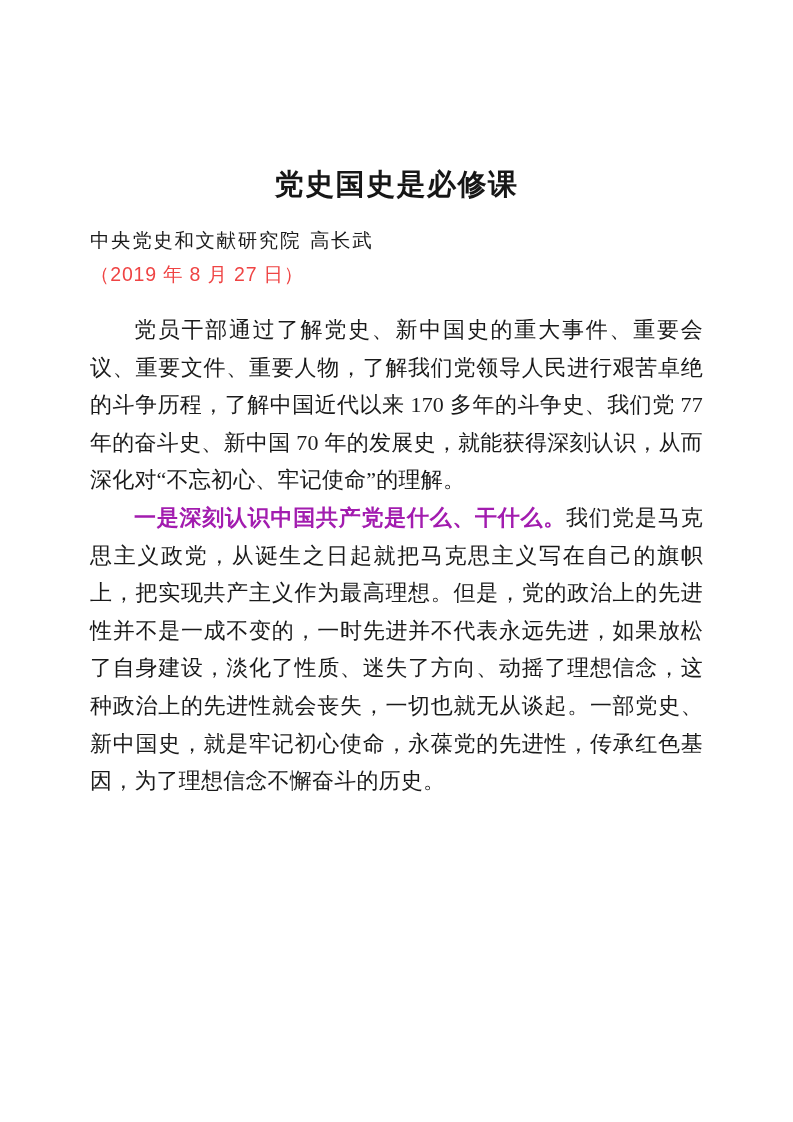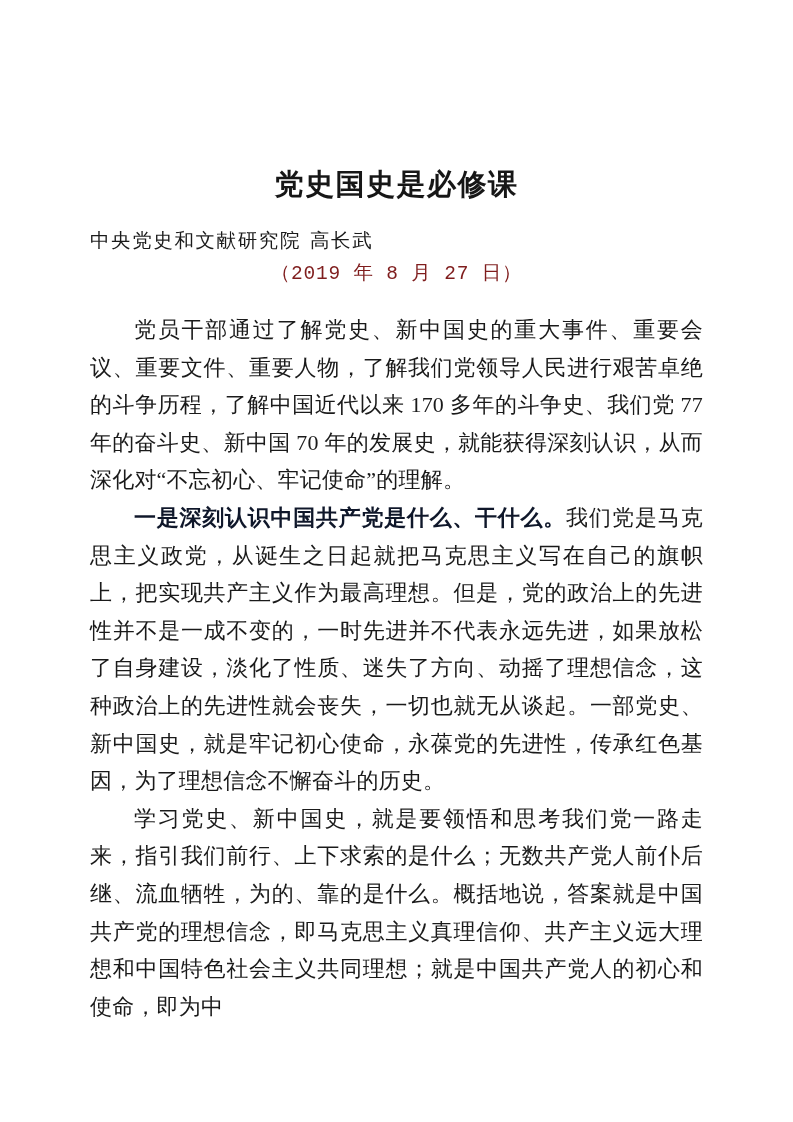--- a/index.html
+++ b/index.html
@@ -58,28 +58,27 @@
     color: #1b1b1b;
   }
 
   .byline .sep {
     display: inline-block;
     width: 9px;
   }
 
   .docdate {
     margin: 0;
-    text-align: center;
-    font-family: Liberation Mono, monospace;
+    font-family: Liberation Sans, sans-serif;
     font-size: 19.5px;
     font-weight: 400;
     letter-spacing: 0.8px;
     line-height: 30px;
     padding-top: 3px;
-    color: #7f1d1d;
+    color: #ef4444;
   }
 
   
   .body-text {
     padding-top: 22px;
   }
 
   p.para {
     margin: 0;
     font-family: "Liberation Serif", "DejaVu Serif", serif;
@@ -90,21 +89,21 @@
     text-indent: 2em;
     letter-spacing: 0.2px;
     color: #1a1a1a;
     word-break: break-all;
   }
 
   .lead {
     font-family: Liberation Sans, sans-serif;
     font-weight: 700;
     letter-spacing: 0px;
-    color: #0f172a;
+    color: #a21caf;
   }
 </style>
 </head>
 <body>
 
 <div class="page">
   <div class="content">
 
     <h1 class="doc-title">党史国史是必修课</h1>
 
@@ -117,19 +116,16 @@
     <div class="body-text">
 
       <p class="para">
         <span>党员干部通过了解党史、新中国史的重大事件、重要会议、重要文件、重要人物，了解我们党领导人民进行艰苦卓绝的斗争历程，了解中国近代以来 170 多年的斗争史、我们党 77 年的奋斗史、新中国 70 年的发展史，就能获得深刻认识，从而深化对“不忘初心、牢记使命”的理解。</span>
       </p>
 
       <p class="para">
         <span class="lead">一是深刻认识中国共产党是什么、干什么。</span><span>我们党是马克思主义政党，从诞生之日起就把马克思主义写在自己的旗帜上，把实现共产主义作为最高理想。但是，党的政治上的先进性并不是一成不变的，一时先进并不代表永远先进，如果放松了自身建设，淡化了性质、迷失了方向、动摇了理想信念，这种政治上的先进性就会丧失，一切也就无从谈起。一部党史、新中国史，就是牢记初心使命，永葆党的先进性，传承红色基因，为了理想信念不懈奋斗的历史。</span>
       </p>
 
-      <p class="para">
-        <span>学习党史、新中国史，就是要领悟和思考我们党一路走来，指引我们前行、上下求索的是什么；无数共产党人前仆后继、流血牺牲，为的、靠的是什么。概括地说，答案就是中国共产党的理想信念，即马克思主义真理信仰、共产主义远大理想和中国特色社会主义共同理想；就是中国共产党人的初心和使命，即为中</span>
-      </p>
 
     </div>
   </div>
 </div>
 
 </body></html>

